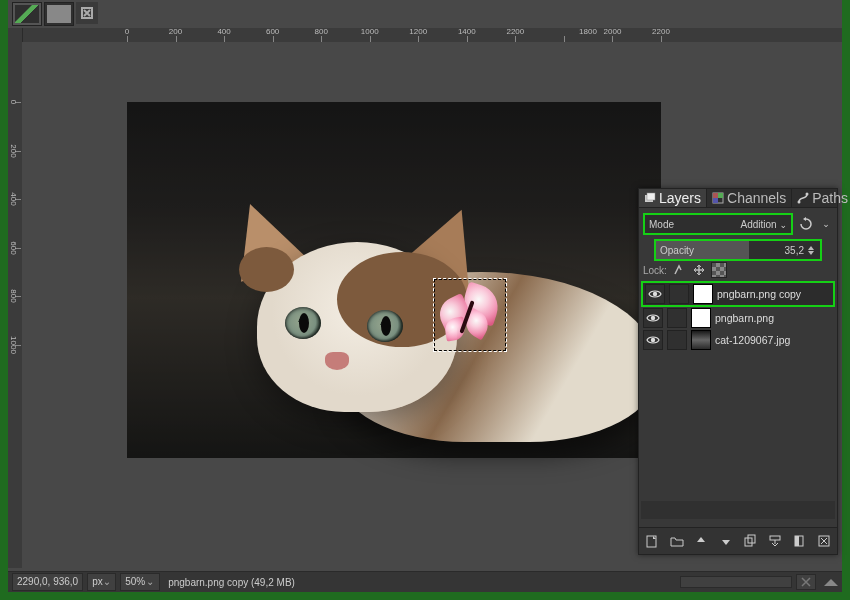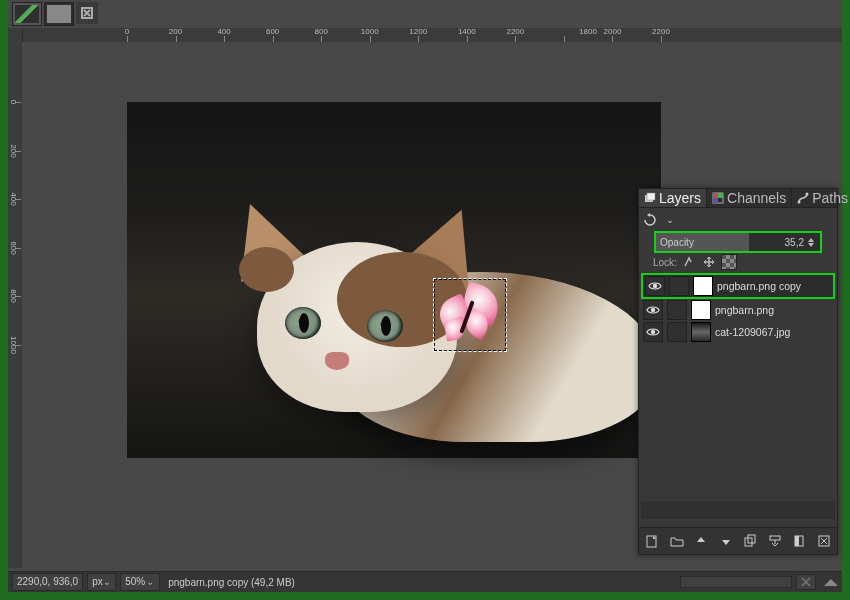--- a/index.html
+++ b/index.html
@@ -64,21 +64,21 @@
   .status .cancel{width:18px;height:14px;border:1px solid #2a2a2a;background:#404040;display:flex;align-items:center;justify-content:center;}
   .status .tri{width:0;height:0;border-left:7px solid transparent;border-right:7px solid transparent;border-bottom:7px solid #888;margin-left:4px;}
   
   .panel{position:absolute;right:4px;top:188px;width:198px;height:365px;background:#383838;border:1px solid #222;box-shadow:0 0 6px rgba(0,0,0,.5);}
   .ptabs{display:flex;align-items:center;height:18px;background:#2e2e2e;border-bottom:1px solid #222;}
   .ptab{display:flex;align-items:center;gap:3px;padding:0 5px;height:100%;font-size:14px;color:#bbb;border-right:1px solid #222;}
   .ptab.active{background:#3e3e3e;color:#eee;}
   .ptab svg{width:12px;height:12px;}
   .pmenu{margin-left:auto;width:18px;height:18px;display:flex;align-items:center;justify-content:center;color:#aaa;}
   .highlight{border:2px solid #15d015;}
-  .row{display:flex;align-items:center;padding:0 4px;height:18px;font-size:10px;margin-left:10px;}
+  .row{display:flex;align-items:center;padding:0 4px;height:18px;font-size:10px;}
   .mode{justify-content:space-between;background:#2e2e2e;margin:2px;}
   .mode .chev{font-size:9px;}
   .reseticon{width:18px;height:18px;display:flex;align-items:center;justify-content:center;color:#ccc;}
   .opacity{position:relative;margin:0 15px;}
   .opacity .fill{position:absolute;left:0;top:0;bottom:0;width:57%;background:#555;}
   .opacity .lbl,.opacity .val{position:relative;z-index:1;}
   .opacity .spin{position:relative;z-index:1;width:10px;height:14px;display:flex;flex-direction:column;justify-content:center;align-items:center;gap:0;}
   .opacity .spin div{width:0;height:0;border-left:3px solid transparent;border-right:3px solid transparent;}
   .opacity .spin .up{border-bottom:4px solid #bbb;}
   .opacity .spin .dn{border-top:4px solid #bbb;margin-top:1px;}
@@ -238,20 +238,24 @@
             <path d="M2 10 C2 4 10 8 10 2" stroke="#ccc" fill="none" stroke-width="1.5"></path>
             <circle cx="2" cy="10" r="1.5" fill="#ccc"></circle>
             <circle cx="10" cy="2" r="1.5" fill="#ccc"></circle>
           </svg>
         <span>Paths</span>
       </div>
       <div class="pmenu">◂</div>
     </div>
 
     <div class="moderow" style="margin:3px 2px 2px 2px;">
+      <div class="row mode highlight modebox">
+        <span>Mode</span>
+        <span><span>Addition</span> <span class="chev">⌄</span></span>
+      </div>
       <div class="reseticon">
         <svg width="14" height="14" viewBox="0 0 14 14">
             <path d="M7 2 A5 5 0 1 1 2 7" fill="none" stroke="#ccc" stroke-width="1.5"></path>
             <path d="M7 0 L7 4 L4 2 Z" fill="#ccc"></path>
           </svg>
       </div>
       <div class="reseticon">
           <span style="font-size:9px">⌄</span>
         </div>
     </div>

